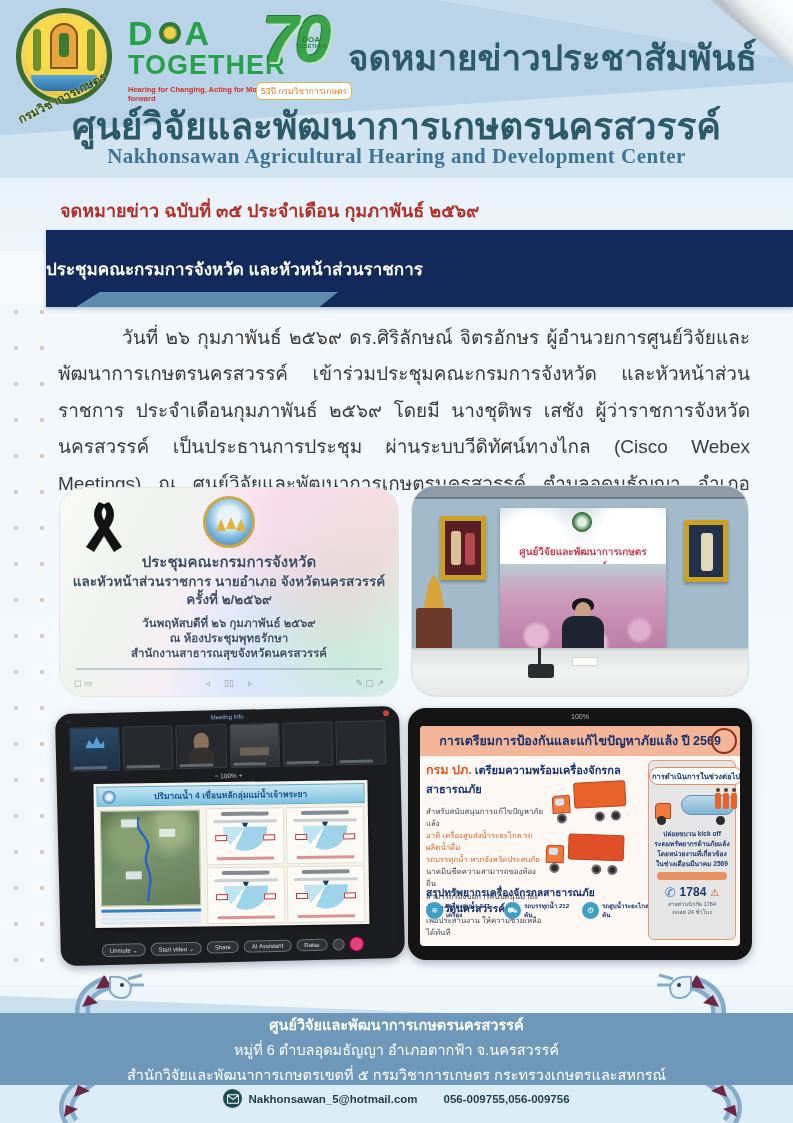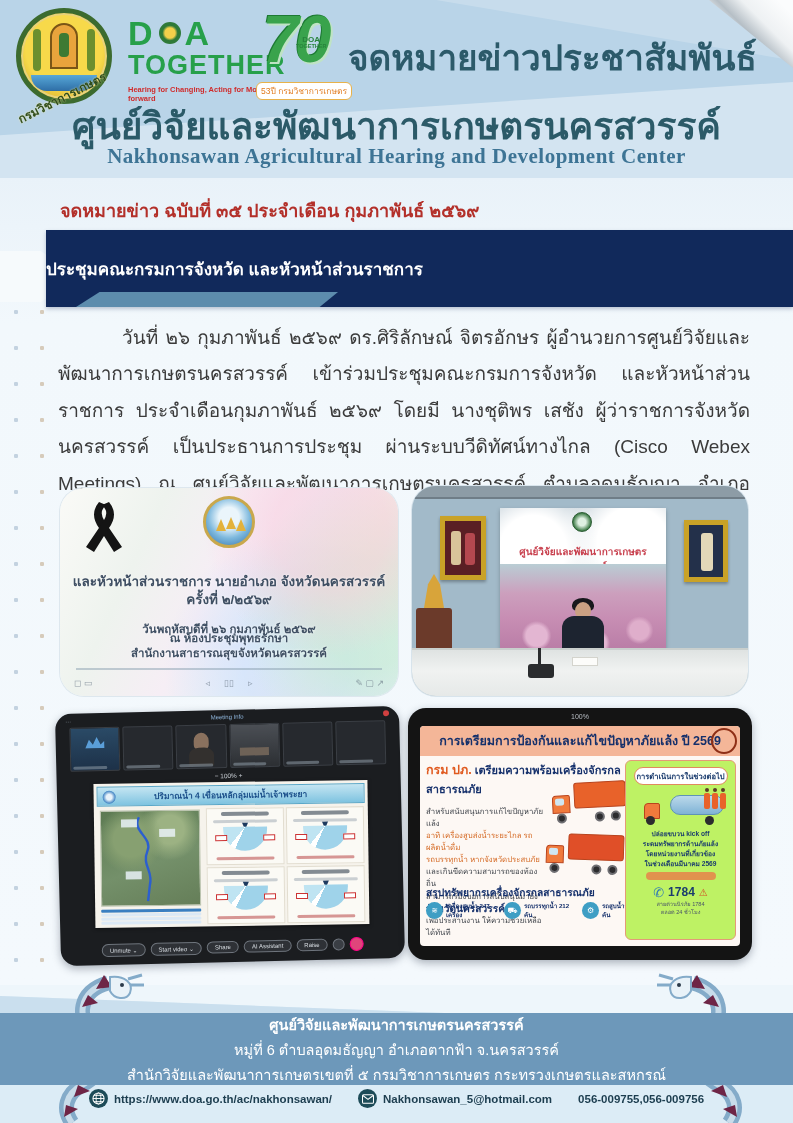--- a/index.html
+++ b/index.html
@@ -88,21 +88,21 @@
       background:radial-gradient(circle at 50% 40%, #eaf5fb 0 28%, #7db8dd 58%, #2d6da8 100%);
       border:3px solid #c9a84c; }
   .p1 .p1seal i { position:absolute; bottom:14px; width:0; height:0; border-left:5px solid transparent;
       border-right:5px solid transparent; border-bottom:12px solid #e3b23c; }
   .p1 .p1seal i:nth-child(1){ left:10px; } .p1 .p1seal i:nth-child(2){ left:20px; bottom:16px; } .p1 .p1seal i:nth-child(3){ left:30px; }
   .p1 .txt { position:absolute; left:0; width:100%; text-align:center; color:#3f4f63;
       text-shadow:0 0 3px rgba(255,255,255,.9); }
   .t1 { top:62px; font-size:15px; font-weight:bold; }
   .t2 { top:82px; font-size:13.5px; font-weight:bold; }
   .t3 { top:100px; font-size:13.5px; font-weight:bold; }
-  .t4 { top:132px; font-size:11.5px; font-weight:bold; color:#4a5a70; }
+  .t4 { top:126px; font-size:11.5px; font-weight:bold; color:#4a5a70; }
   .t5 { top:141px; font-size:11.5px; font-weight:bold; color:#4a5a70; }
   .t6 { top:156px; font-size:11.5px; font-weight:bold; color:#4a5a70; }
   .p1 .player-line { position:absolute; left:16px; bottom:26px; width:306px; height:2px; background:#8aa0b0; opacity:.5; }
   .p1 .player-icons { position:absolute; bottom:8px; width:100%; display:flex; justify-content:center; gap:14px;
       font-size:9px; color:#6a7886; opacity:.7; }
   .p1 .pl-left { position:absolute; left:14px; bottom:8px; font-size:9px; color:#6a7886; opacity:.7; }
   .p1 .pl-right { position:absolute; right:14px; bottom:8px; font-size:9px; color:#6a7886; opacity:.7; }
 
   
   .p2 { left:412px; top:308px; width:336px; height:210px; border-radius:24px; background:#a2bac9; box-shadow:0 0 0 1px #d8e4ec; }
@@ -217,21 +217,21 @@
   .tk1 .box { width:52px; }
   .tk2 { left:120px; top:74px; width:78px; height:36px; transform:rotate(2deg); }
   .tk2 .box { width:56px; background:#e04f28; }
   .p4 .sumh { position:absolute; left:0; top:124px; font-size:10.2px; font-weight:bold; color:#15306b; }
   .p4 .res { position:absolute; left:0; top:142px; width:205px; display:flex; gap:6px; }
   .p4 .ritem { display:flex; align-items:center; gap:3px; }
   .p4 .rcirc { width:17px; height:17px; border-radius:50%; background:#3e9ec4; color:#fff; font-size:8px;
       display:flex; align-items:center; justify-content:center; flex:none; }
   .p4 .rtxt { font-size:6.2px; font-weight:bold; color:#15306b; line-height:1.3; width:52px; }
   .p4 .rsub { height:6px; margin-top:1px; background:#c9ccd2; border-radius:2px; width:90%; opacity:.6;}
-  .p4 .right { position:absolute; right:4px; top:34px; width:111px; height:180px; background:#bef264; border-radius:6px; border:1px solid #e49a78; }
+  .p4 .right { position:absolute; right:4px; top:34px; width:88px; height:180px; background:#e5e5e5; border-radius:6px; border:1px solid #e49a78; }
   .p4 .rph { margin:6px auto 0; width:94px; background:#fff; border-radius:10px; text-align:center;
       font-size:7.6px; font-weight:bold; color:#1b3c6e; padding:2px 0; border:1px solid #e08a5e; }
   .wtruck { position:relative; margin:8px auto 0; width:86px; height:30px; }
   .wtruck .tank { position:absolute; right:0; top:2px; width:54px; height:20px; background:linear-gradient(#bcd9ea,#7fb3d6); border-radius:10px; border:1px solid #5f93b6; }
   .wtruck .cab { position:absolute; left:6px; bottom:4px; width:16px; height:16px; background:#f07a3c; border-radius:4px 2px 0 0; border:1px solid #b8441e; }
   .wtruck .w1,.wtruck .w2 { position:absolute; bottom:-2px; width:9px; height:9px; border-radius:50%; background:#2c2c2e; }
   .wtruck .w1{ left:8px; } .wtruck .w2{ right:10px; }
   .ppl { position:absolute; right:-2px; top:0; display:flex; gap:2px; }
   .ppl i { width:6px; height:16px; background:#e8622a; border-radius:2px; position:relative; }
   .ppl i::before { content:""; position:absolute; left:1px; top:-5px; width:4px; height:4px; border-radius:50%; background:#5a3a28; }
@@ -318,20 +318,21 @@
     <div class="photo p1">
       <svg class="ribbon" width="40" height="56" viewBox="0 0 40 56">
         <path d="M15 2 Q5 14 15 28 L30 52 L38 47 L21 22 Q14 12 22 5 Z" fill="#141414"></path>
         <path d="M25 2 Q35 14 25 28 L10 52 L2 47 L19 22 Q26 12 18 5 Z" fill="#141414"></path>
       </svg>
       <div class="p1seal">
           <i></i>
           <i></i>
           <i></i>
         </div>
+      <div class="txt t1">ประชุมคณะกรมการจังหวัด</div>
       <div class="txt t2">และหัวหน้าส่วนราชการ นายอำเภอ จังหวัดนครสวรรค์</div>
       <div class="txt t3">ครั้งที่ ๒/๒๕๖๙</div>
       <div class="txt t4">วันพฤหัสบดีที่ ๒๖ กุมภาพันธ์ ๒๕๖๙</div>
       <div class="txt t6">สำนักงานสาธารณสุขจังหวัดนครสวรรค์</div>
       <div class="txt t5">ณ ห้องประชุมพุทธรักษา</div>
       <div class="player-line"></div>
       <div class="pl-left">◻ ▭</div>
       <div class="player-icons">
           <span>◃</span>
           <span>▯▯</span>
@@ -480,21 +481,21 @@
         </div>
         <div class="left">
           <div class="lh">
             <b>กรม ปภ.</b>
             <span>เตรียมความพร้อมเครื่องจักรกลสาธารณภัย</span>
           </div>
           <div class="lbody">
             <div>สำหรับสนับสนุนการแก้ไขปัญหาภัยแล้ง</div>
             <div class="org">อาทิ เครื่องสูบส่งน้ำระยะไกล รถผลิตน้ำดื่ม</div>
             <div class="org">รถบรรทุกน้ำ หากจังหวัดประสบภัย</div>
-            <div>และเกินขีดความสามารถของท้องถิ่น</div>
+            <div>นาคมินขีดความสามารถของท้องถิ่น</div>
             <div>สามารถร้องขอการสนับสนุนมายัง ปภ.</div>
             <div>เพื่อประสานงาน ให้ความช่วยเหลือได้ทันที</div>
           </div>
           <div class="truck tk1">
             <i class="box"></i>
               <i class="cab"></i>
               <i class="win"></i>
               <i class="w1"></i>
               <i class="w2"></i>
               <i class="w3"></i>
@@ -580,30 +581,20 @@
 
     <div class="addr-band">
       <div class="a1">ศูนย์วิจัยและพัฒนาการเกษตรนครสวรรค์</div>
       <div class="a2">หมู่ที่ 6 ตำบลอุดมธัญญา อำเภอตากฟ้า จ.นครสวรรค์</div>
       <div class="a3">สำนักวิจัยและพัฒนาการเกษตรเขตที่ ๕ กรมวิชาการเกษตร กระทรวงเกษตรและสหกรณ์</div>
     </div>
 
     <div class="contact-row">
       <div class="citem">
         <span class="cicon">
-          <svg width="13" height="13" viewBox="0 0 14 14">
-              <circle cx="7" cy="7" r="6" fill="none" stroke="#fff" stroke-width="1.1"></circle>
-              <ellipse cx="7" cy="7" rx="2.6" ry="6" fill="none" stroke="#fff" stroke-width="1"></ellipse>
-              <path d="M1 7 H13 M2 3.6 H12 M2 10.4 H12" stroke="#fff" stroke-width="1" fill="none"></path>
-            </svg>
-        </span>
-        <span>https://www.doa.go.th/ac/nakhonsawan/</span>
-      </div>
-      <div class="citem">
-        <span class="cicon">
           <svg width="12" height="10" viewBox="0 0 14 11">
               <rect x="0.6" y="0.6" width="12.8" height="9.8" rx="1.2" fill="none" stroke="#fff" stroke-width="1.2"></rect>
               <path d="M1 1.4 L7 6 L13 1.4" fill="none" stroke="#fff" stroke-width="1.2"></path>
             </svg>
         </span>
         <span>Nakhonsawan_5@hotmail.com</span>
       </div>
       <div class="citem">
         <span>056-009755,056-009756</span>
       </div>

